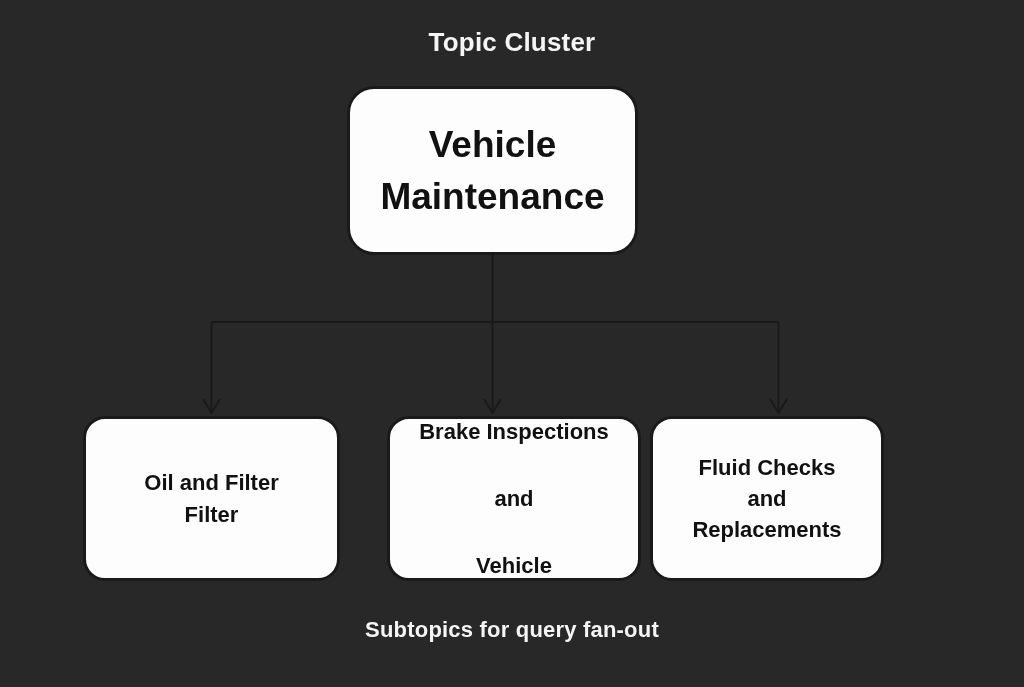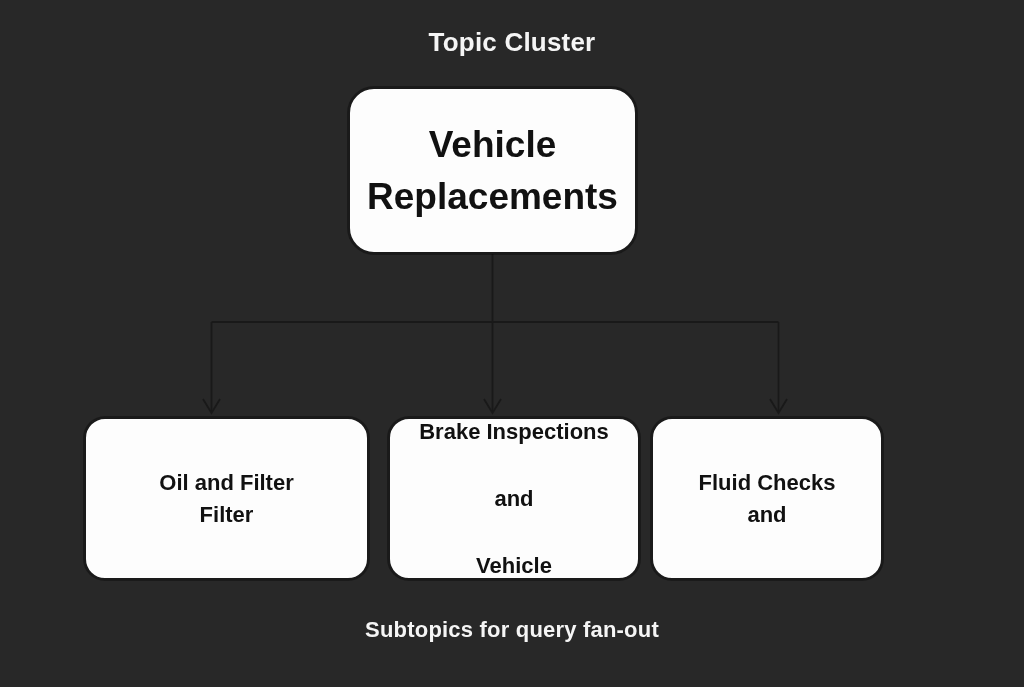--- a/index.html
+++ b/index.html
@@ -64,21 +64,21 @@
     font-size: 37px;
     line-height: 1.38;
   }
   .child-node {
     top: 417px;
     height: 163px;
     border-radius: 21px;
     font-size: 22px;
     line-height: 1.42;
   }
-  .child-node-0 { left: 84px;  width: 285px; }
+  .child-node-0 { left: 84px;  width: 255px; }
   .child-node-1 { left: 388px; width: 252px; gap: 36px; }
   .child-node-2 { left: 651px; width: 232px; }
   .connector-svg {
     position: absolute;
     top: 0;
     left: 0;
     width: 1024px;
     height: 687px;
     pointer-events: none;
   }
@@ -105,34 +105,35 @@
     <path d="M 492.5 322 V 412"></path>
     <path d="M 778.5 322 V 412"></path>
 
     <path class="arrowhead" d="M 203 399 L 211.5 413 L 220 399"></path>
     <path class="arrowhead" d="M 484 399 L 492.5 413 L 501 399"></path>
     <path class="arrowhead" d="M 770 399 L 778.5 413 L 787 399"></path>
   </svg>
 
   <div class="node root-node">
     <div>Vehicle</div>
-    <div>Replacements</div>
+    <div>Maintenance</div>
   </div>
 
   <div class="node child-node child-node-0">
     <div>Oil and Filter</div>
     <div>Filter</div>
   </div>
 
   <div class="node child-node child-node-1">
     <div>Brake Inspections</div>
     <div>and</div>
     <div>Vehicle</div>
   </div>
 
   <div class="node child-node child-node-2">
     <div>Fluid Checks</div>
     <div>and</div>
+    <div>Replacements</div>
   </div>
 
   <div class="diagram-caption">Subtopics for query fan-out</div>
 
 </div>
 
 </body></html>

